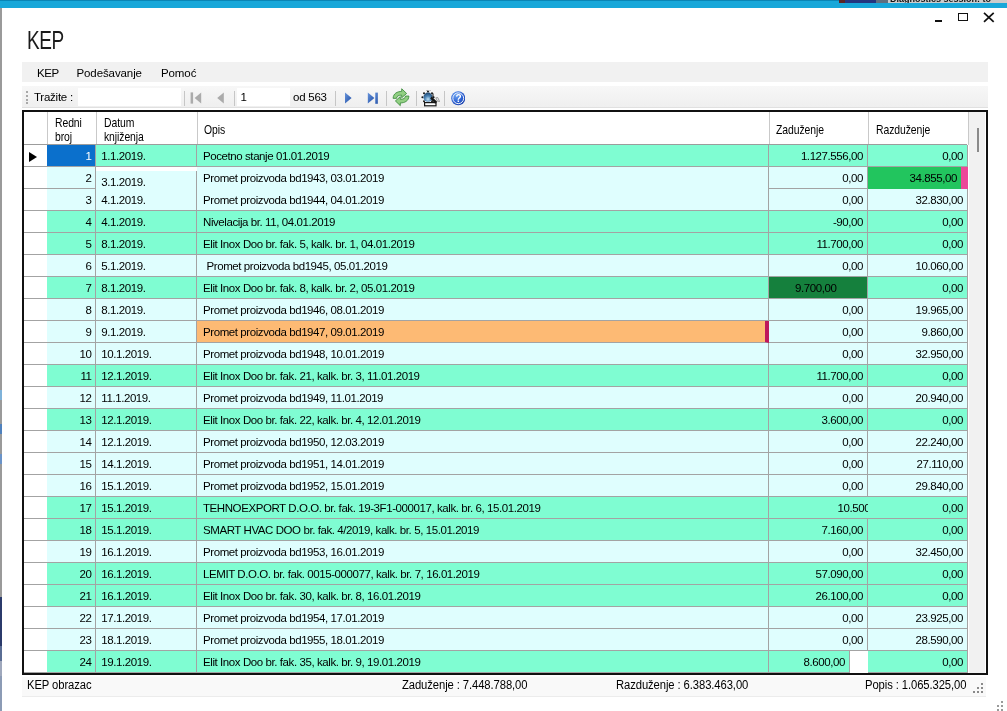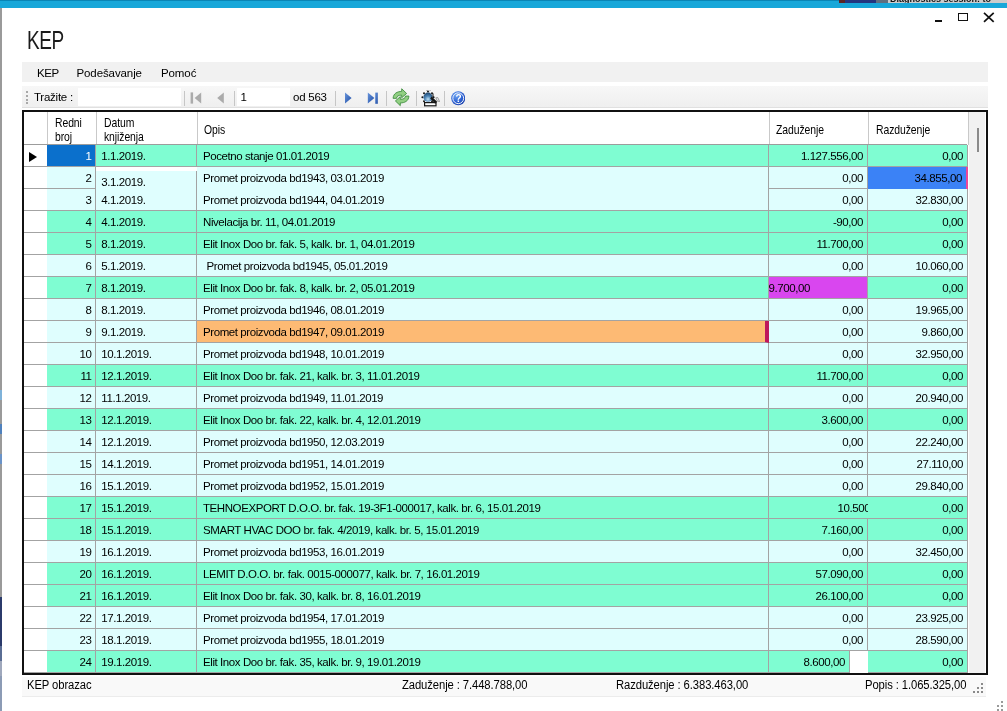--- a/index.html
+++ b/index.html
@@ -141,21 +141,21 @@
 <div style="position:absolute;box-sizing:border-box;border-bottom:1px solid #A3A3A3;border-right:1px solid #A3A3A3;line-height:22.2px;height:22px;left:47.0px;top:145.0px;width:49.0px;background:#0B70CC;color:#FFFFFF;text-align:right;padding-right:3.5px;">1</div>
 <div style="position:absolute;box-sizing:border-box;border-bottom:1px solid #A3A3A3;border-right:1px solid #A3A3A3;line-height:22.2px;height:22px;left:96.0px;top:145.0px;width:100.5px;background:#7FFDD2;padding-left:5.3px;">1.1.2019.</div>
 <div style="position:absolute;box-sizing:border-box;border-bottom:1px solid #A3A3A3;border-right:1px solid #A3A3A3;line-height:22.2px;height:22px;left:196.5px;top:145.0px;width:572.0px;background:#7FFDD2;padding-left:6.5px;">Pocetno stanje 01.01.2019</div>
 <div style="position:absolute;box-sizing:border-box;border-bottom:1px solid #A3A3A3;border-right:1px solid #A3A3A3;line-height:22.2px;height:22px;left:768.5px;top:145.0px;width:99.0px;background:#7FFDD2;text-align:right;padding-right:3.5px;">1.127.556,00</div>
 <div style="position:absolute;box-sizing:border-box;border-bottom:1px solid #A3A3A3;border-right:1px solid #A3A3A3;line-height:22.2px;height:22px;left:867.5px;top:145.0px;width:100.0px;background:#7FFDD2;text-align:right;padding-right:3.5px;">0,00</div>
 <div style="position:absolute;box-sizing:border-box;border-bottom:1px solid #A3A3A3;border-right:1px solid #A3A3A3;line-height:22.2px;height:22px;left:24.2px;top:167.0px;width:23.6px;background:#fff;"></div>
 <div style="position:absolute;box-sizing:border-box;border-bottom:1px solid #A3A3A3;border-right:1px solid #A3A3A3;line-height:22.2px;height:22px;left:47.0px;top:167.0px;width:49.0px;background:#DFFEFE;color:#000;text-align:right;padding-right:3.5px;">2</div>
 <div style="position:absolute;box-sizing:border-box;border-bottom:1px solid #A3A3A3;border-right:1px solid #A3A3A3;line-height:22.2px;height:22px;left:96.0px;top:171px;width:100.5px;background:#DFFEFE;padding-left:5.3px;">3.1.2019.</div>
 <div style="position:absolute;box-sizing:border-box;border-bottom:1px solid #A3A3A3;border-right:1px solid #A3A3A3;line-height:22.2px;height:34px;left:196.5px;top:167.0px;width:572.0px;background:#DFFEFE;padding-left:6.5px;">Promet proizvoda bd1943, 03.01.2019</div>
 <div style="position:absolute;box-sizing:border-box;border-bottom:1px solid #A3A3A3;border-right:1px solid #A3A3A3;line-height:22.2px;height:22px;left:768.5px;top:167.0px;width:99.0px;background:#DFFEFE;text-align:right;padding-right:3.5px;">0,00</div>
-<div style="position:absolute;box-sizing:border-box;border-bottom:1px solid #A3A3A3;border-right:2px solid #ec4899;line-height:22.2px;height:34px;left:867.5px;top:167.0px;width:100.0px;background:#3b82f6;text-align:right;padding-right:3.5px;">34.855,00</div>
+<div style="position:absolute;box-sizing:border-box;border-bottom:1px solid #A3A3A3;border-right:7px solid #ec4899;line-height:22.2px;height:34px;left:867.5px;top:167.0px;width:100.0px;background:#22c55e;text-align:right;padding-right:3.5px;">34.855,00</div>
 <div style="position:absolute;box-sizing:border-box;border-bottom:1px solid #A3A3A3;border-right:1px solid #A3A3A3;line-height:22.2px;height:22px;left:24.2px;top:189.0px;width:23.6px;background:#fff;"></div>
 <div style="position:absolute;box-sizing:border-box;border-bottom:1px solid #A3A3A3;border-right:1px solid #A3A3A3;line-height:22.2px;height:22px;left:47.0px;top:189.0px;width:49.0px;background:#DFFEFE;color:#000;text-align:right;padding-right:3.5px;">3</div>
 <div style="position:absolute;box-sizing:border-box;border-bottom:1px solid #A3A3A3;border-right:1px solid #A3A3A3;line-height:22.2px;height:22px;left:96.0px;top:189.0px;width:100.5px;background:#DFFEFE;padding-left:5.3px;">4.1.2019.</div>
 <div style="position:absolute;box-sizing:border-box;border-bottom:1px solid #A3A3A3;border-right:1px solid #A3A3A3;line-height:22.2px;height:22px;left:196.5px;top:189.0px;width:572.0px;background:#DFFEFE;padding-left:6.5px;">Promet proizvoda bd1944, 04.01.2019</div>
 <div style="position:absolute;box-sizing:border-box;border-bottom:1px solid #A3A3A3;border-right:1px solid #A3A3A3;line-height:22.2px;height:22px;left:768.5px;top:189.0px;width:99.0px;background:#DFFEFE;text-align:right;padding-right:3.5px;">0,00</div>
 <div style="position:absolute;box-sizing:border-box;border-bottom:1px solid #A3A3A3;border-right:1px solid #A3A3A3;line-height:22.2px;height:22px;left:867.5px;top:189.0px;width:100.0px;background:#DFFEFE;text-align:right;padding-right:3.5px;">32.830,00</div>
 <div style="position:absolute;box-sizing:border-box;border-bottom:1px solid #A3A3A3;border-right:1px solid #A3A3A3;line-height:22.2px;height:22px;left:24.2px;top:211.0px;width:23.6px;background:#fff;"></div>
 <div style="position:absolute;box-sizing:border-box;border-bottom:1px solid #A3A3A3;border-right:1px solid #A3A3A3;line-height:22.2px;height:22px;left:47.0px;top:211.0px;width:49.0px;background:#7FFDD2;color:#000;text-align:right;padding-right:3.5px;">4</div>
 <div style="position:absolute;box-sizing:border-box;border-bottom:1px solid #A3A3A3;border-right:1px solid #A3A3A3;line-height:22.2px;height:22px;left:96.0px;top:211.0px;width:100.5px;background:#7FFDD2;padding-left:5.3px;">4.1.2019.</div>
 <div style="position:absolute;box-sizing:border-box;border-bottom:1px solid #A3A3A3;border-right:1px solid #A3A3A3;line-height:22.2px;height:22px;left:196.5px;top:211.0px;width:572.0px;background:#7FFDD2;padding-left:6.5px;">Nivelacija br. 11, 04.01.2019</div>
@@ -170,21 +170,21 @@
 <div style="position:absolute;box-sizing:border-box;border-bottom:1px solid #A3A3A3;border-right:1px solid #A3A3A3;line-height:22.2px;height:22px;left:24.2px;top:255.0px;width:23.6px;background:#fff;"></div>
 <div style="position:absolute;box-sizing:border-box;border-bottom:1px solid #A3A3A3;border-right:1px solid #A3A3A3;line-height:22.2px;height:22px;left:47.0px;top:255.0px;width:49.0px;background:#DFFEFE;color:#000;text-align:right;padding-right:3.5px;">6</div>
 <div style="position:absolute;box-sizing:border-box;border-bottom:1px solid #A3A3A3;border-right:1px solid #A3A3A3;line-height:22.2px;height:22px;left:96.0px;top:255.0px;width:100.5px;background:#DFFEFE;padding-left:5.3px;">5.1.2019.</div>
 <div style="position:absolute;box-sizing:border-box;border-bottom:1px solid #A3A3A3;border-right:1px solid #A3A3A3;line-height:22.2px;height:22px;left:196.5px;top:255.0px;width:572.0px;background:#DFFEFE;padding-left:10px;">Promet proizvoda bd1945, 05.01.2019</div>
 <div style="position:absolute;box-sizing:border-box;border-bottom:1px solid #A3A3A3;border-right:1px solid #A3A3A3;line-height:22.2px;height:22px;left:768.5px;top:255.0px;width:99.0px;background:#DFFEFE;text-align:right;padding-right:3.5px;">0,00</div>
 <div style="position:absolute;box-sizing:border-box;border-bottom:1px solid #A3A3A3;border-right:1px solid #A3A3A3;line-height:22.2px;height:22px;left:867.5px;top:255.0px;width:100.0px;background:#DFFEFE;text-align:right;padding-right:3.5px;">10.060,00</div>
 <div style="position:absolute;box-sizing:border-box;border-bottom:1px solid #A3A3A3;border-right:1px solid #A3A3A3;line-height:22.2px;height:22px;left:24.2px;top:277.0px;width:23.6px;background:#fff;"></div>
 <div style="position:absolute;box-sizing:border-box;border-bottom:1px solid #A3A3A3;border-right:1px solid #A3A3A3;line-height:22.2px;height:22px;left:47.0px;top:277.0px;width:49.0px;background:#7FFDD2;color:#000;text-align:right;padding-right:3.5px;">7</div>
 <div style="position:absolute;box-sizing:border-box;border-bottom:1px solid #A3A3A3;border-right:1px solid #A3A3A3;line-height:22.2px;height:22px;left:96.0px;top:277.0px;width:100.5px;background:#7FFDD2;padding-left:5.3px;">8.1.2019.</div>
 <div style="position:absolute;box-sizing:border-box;border-bottom:1px solid #A3A3A3;border-right:1px solid #A3A3A3;line-height:22.2px;height:22px;left:196.5px;top:277.0px;width:572.0px;background:#7FFDD2;padding-left:6.5px;">Elit Inox Doo br. fak. 8, kalk. br. 2, 05.01.2019</div>
-<div style="position:absolute;box-sizing:border-box;border-bottom:1px solid #A3A3A3;border-right:1px solid #A3A3A3;line-height:22.2px;height:22px;left:768.5px;top:277.0px;width:99.0px;background:#d946ef;text-align:left;padding-right:3.5px;">9.700,00</div>
+<div style="position:absolute;box-sizing:border-box;border-bottom:1px solid #A3A3A3;border-right:1px solid #A3A3A3;line-height:22.2px;height:22px;left:768.5px;top:277.0px;width:99.0px;background:#15803d;text-align:center;padding-right:3.5px;">9.700,00</div>
 <div style="position:absolute;box-sizing:border-box;border-bottom:1px solid #A3A3A3;border-right:1px solid #A3A3A3;line-height:22.2px;height:22px;left:867.5px;top:277.0px;width:100.0px;background:#7FFDD2;text-align:right;padding-right:3.5px;">0,00</div>
 <div style="position:absolute;box-sizing:border-box;border-bottom:1px solid #A3A3A3;border-right:1px solid #A3A3A3;line-height:22.2px;height:22px;left:24.2px;top:299.0px;width:23.6px;background:#fff;"></div>
 <div style="position:absolute;box-sizing:border-box;border-bottom:1px solid #A3A3A3;border-right:1px solid #A3A3A3;line-height:22.2px;height:22px;left:47.0px;top:299.0px;width:49.0px;background:#DFFEFE;color:#000;text-align:right;padding-right:3.5px;">8</div>
 <div style="position:absolute;box-sizing:border-box;border-bottom:1px solid #A3A3A3;border-right:1px solid #A3A3A3;line-height:22.2px;height:22px;left:96.0px;top:299.0px;width:100.5px;background:#DFFEFE;padding-left:5.3px;">8.1.2019.</div>
 <div style="position:absolute;box-sizing:border-box;border-bottom:1px solid #A3A3A3;border-right:1px solid #A3A3A3;line-height:22.2px;height:22px;left:196.5px;top:299.0px;width:572.0px;background:#DFFEFE;padding-left:6.5px;">Promet proizvoda bd1946, 08.01.2019</div>
 <div style="position:absolute;box-sizing:border-box;border-bottom:1px solid #A3A3A3;border-right:1px solid #A3A3A3;line-height:22.2px;height:22px;left:768.5px;top:299.0px;width:99.0px;background:#DFFEFE;text-align:right;padding-right:3.5px;">0,00</div>
 <div style="position:absolute;box-sizing:border-box;border-bottom:1px solid #A3A3A3;border-right:1px solid #A3A3A3;line-height:22.2px;height:22px;left:867.5px;top:299.0px;width:100.0px;background:#DFFEFE;text-align:right;padding-right:3.5px;">19.965,00</div>
 <div style="position:absolute;box-sizing:border-box;border-bottom:1px solid #A3A3A3;border-right:1px solid #A3A3A3;line-height:22.2px;height:22px;left:24.2px;top:321.0px;width:23.6px;background:#fff;"></div>
 <div style="position:absolute;box-sizing:border-box;border-bottom:1px solid #A3A3A3;border-right:1px solid #A3A3A3;line-height:22.2px;height:22px;left:47.0px;top:321.0px;width:49.0px;background:#DFFEFE;color:#000;text-align:right;padding-right:3.5px;">9</div>
 <div style="position:absolute;box-sizing:border-box;border-bottom:1px solid #A3A3A3;border-right:1px solid #A3A3A3;line-height:22.2px;height:22px;left:96.0px;top:321.0px;width:100.5px;background:#DFFEFE;padding-left:5.3px;">9.1.2019.</div>

